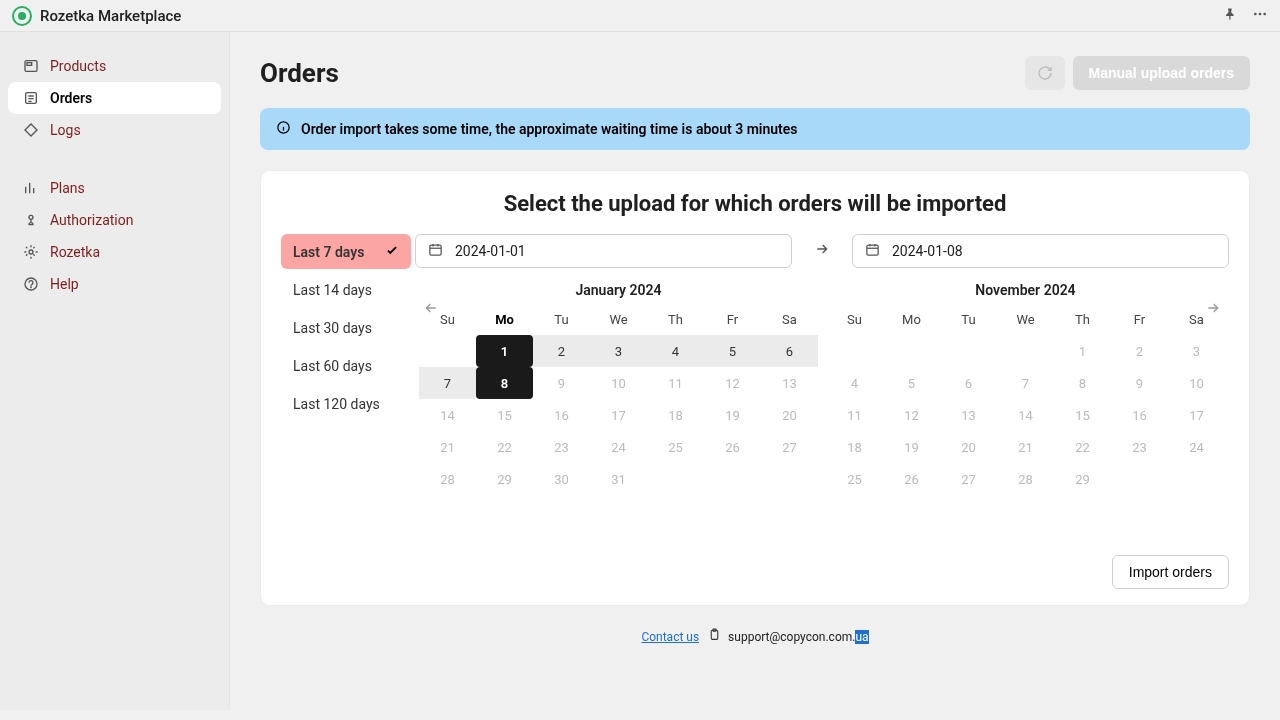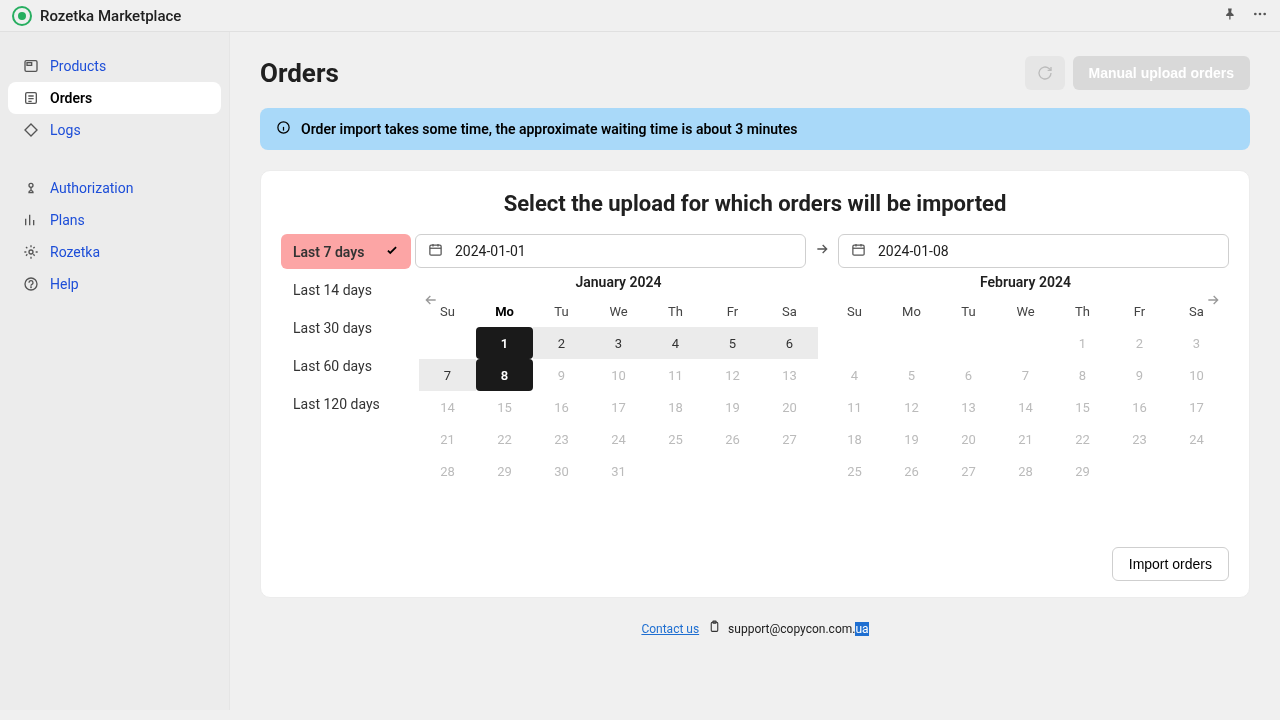--- a/index.html
+++ b/index.html
@@ -8,21 +8,21 @@
   .topbar { height: 32px; display: flex; align-items: center; padding: 0 12px; border-bottom: 1px solid #e0e0e0; background: #f0f0f0; }
   .topbar .logo { width: 20px; height: 20px; border: 2px solid #27ae60; border-radius: 50%; position: relative; margin-right: 8px; }
   .topbar .logo::after { content: ""; position: absolute; left: 4px; top: 4px; width: 8px; height: 8px; background: #27ae60; border-radius: 50%; }
   .topbar .title { font-size: 15px; font-weight: 500; flex: 1; }
   .topbar .tb-icon { margin-left: 14px; color: #555; cursor: pointer; }
   
   .app { display: flex; height: calc(720px - 42px); }
   
   .sidebar { width: 230px; background: #ececec; padding-top: 18px; border-right: 1px solid #e5e5e5; }
   .sgroup { margin-bottom: 26px; }
-  .sitem { display: flex; align-items: center; padding: 7px 14px; font-size: 14px; color: #1d4ed8; cursor: pointer; margin: 0 8px; border-radius: 8px; }
+  .sitem { display: flex; align-items: center; padding: 7px 14px; font-size: 14px; color: #7f1d1d; cursor: pointer; margin: 0 8px; border-radius: 8px; }
   .sitem .sicon { width: 18px; height: 18px; margin-right: 10px; display: inline-flex; align-items: center; justify-content: center; color: #555; }
   .sitem.active { background: #fff; font-weight: 600; color: #000; }
   
   .main { flex: 1; overflow-y: auto; padding: 24px 30px 20px 30px; }
   .page-head { display: flex; align-items: center; margin-bottom: 18px; }
   .page-title { font-size: 26px; font-weight: 700; flex: 1; }
   .btn-icon { width: 40px; height: 34px; border-radius: 6px; background: #e6e6e6; color: #bbb; border: none; margin-right: 8px; display: inline-flex; align-items: center; justify-content: center; cursor: pointer; }
   .btn-primary-dis { height: 34px; padding: 0 16px; border-radius: 6px; background: #d9d9d9; color: #fff; border: none; font-size: 14px; font-weight: 600; cursor: pointer; }
   
   .alert { background: #a9d9f9; color: #000; padding: 12px 16px; border-radius: 8px; display: flex; align-items: center; font-size: 14px; font-weight: 600; margin-bottom: 20px; }
@@ -30,21 +30,21 @@
   
   .card { background: #fff; border-radius: 10px; border: 1px solid #ececec; padding: 20px 20px 16px 20px; }
   .card-title { text-align: center; font-size: 22px; font-weight: 700; margin-bottom: 18px; }
   
   .dr-row { display: flex; align-items: flex-start; gap: 0; }
   .presets { width: 130px; flex-shrink: 0; margin-right: 4px; }
   .preset { display: flex; align-items: center; justify-content: space-between; padding: 9px 12px; font-size: 14px; border-radius: 6px; margin-bottom: 4px; cursor: pointer; color: #333; }
   .preset.active { background: #fca5a5; font-weight: 600; }
   
   .cal-col { flex: 1; }
-  .inputs-row { display: flex; align-items: center; margin-bottom: 4px; gap: 6px; }
+  .inputs-row { display: flex; align-items: center; margin-bottom: 12px; gap: 20px; }
   .date-input { flex: 1; display: flex; align-items: center; border: 1px solid #cfcfcf; border-radius: 6px; padding: 7px 12px; font-size: 14px; background: #fff; }
   .date-input .picon { margin-right: 12px; color: #555; }
   .arrow-sep { color: #555; padding: 0 2px; }
   
   .calendars { display: flex; position: relative; }
   .cal { flex: 1; padding: 0 4px; }
   .cal-head { text-align: center; font-size: 14px; font-weight: 600; padding: 2px 0 10px 0; }
   .nav-arrow { position: absolute; top: 20px; color: #999; cursor: pointer; z-index: 2; }
   .nav-arrow.left { left: 8px; }
   .nav-arrow.right { right: 8px; }
@@ -112,33 +112,33 @@
               <path d="M12 3l9 9-9 9-9-9z"></path>
             </svg>
           </span>
           <span>Logs</span>
         </div>
       </div>
     <div class="sgroup" id="sg2">
         <div class="sitem">
           <span class="sicon">
             <svg width="16" height="16" viewBox="0 0 24 24" fill="none" stroke="currentColor" stroke-width="2">
+              <path d="M4 20V10m6 10V4m6 16v-8"></path>
+            </svg>
+          </span>
+          <span>Plans</span>
+        </div>
+        <div class="sitem">
+          <span class="sicon">
+            <svg width="16" height="16" viewBox="0 0 24 24" fill="none" stroke="currentColor" stroke-width="2">
               <circle cx="12" cy="8" r="3"></circle>
               <path d="M12 11v4m-3 4h6a3 3 0 0 0-6 0z"></path>
             </svg>
           </span>
           <span>Authorization</span>
-        </div>
-        <div class="sitem">
-          <span class="sicon">
-            <svg width="16" height="16" viewBox="0 0 24 24" fill="none" stroke="currentColor" stroke-width="2">
-              <path d="M4 20V10m6 10V4m6 16v-8"></path>
-            </svg>
-          </span>
-          <span>Plans</span>
         </div>
         <div class="sitem">
           <span class="sicon">
             <svg width="16" height="16" viewBox="0 0 24 24" fill="none" stroke="currentColor" stroke-width="2">
               <circle cx="12" cy="12" r="3"></circle>
               <path d="M12 2v3m0 14v3m10-10h-3M5 12H2m15.5-7.5l-2 2m-9 9l-2 2m0-13l2 2m9 9l2 2"></path>
             </svg>
           </span>
           <span>Rozetka</span>
         </div>
@@ -288,21 +288,21 @@
                   <div class="cell inmonth">28</div>
                   <div class="cell inmonth">29</div>
                   <div class="cell inmonth">30</div>
                   <div class="cell inmonth">31</div>
                   <div class="cell"></div>
                   <div class="cell"></div>
                   <div class="cell"></div>
                 </div>
               </div>
               <div class="cal">
-                <div class="cal-head">February 2024</div>
+                <div class="cal-head">November 2024</div>
                 <div class="grid7">
                   <div class="dow">Su</div>
                   <div class="dow">Mo</div>
                   <div class="dow">Tu</div>
                   <div class="dow">We</div>
                   <div class="dow">Th</div>
                   <div class="dow">Fr</div>
                   <div class="dow">Sa</div>
                 </div>
                 <div class="grid7">

